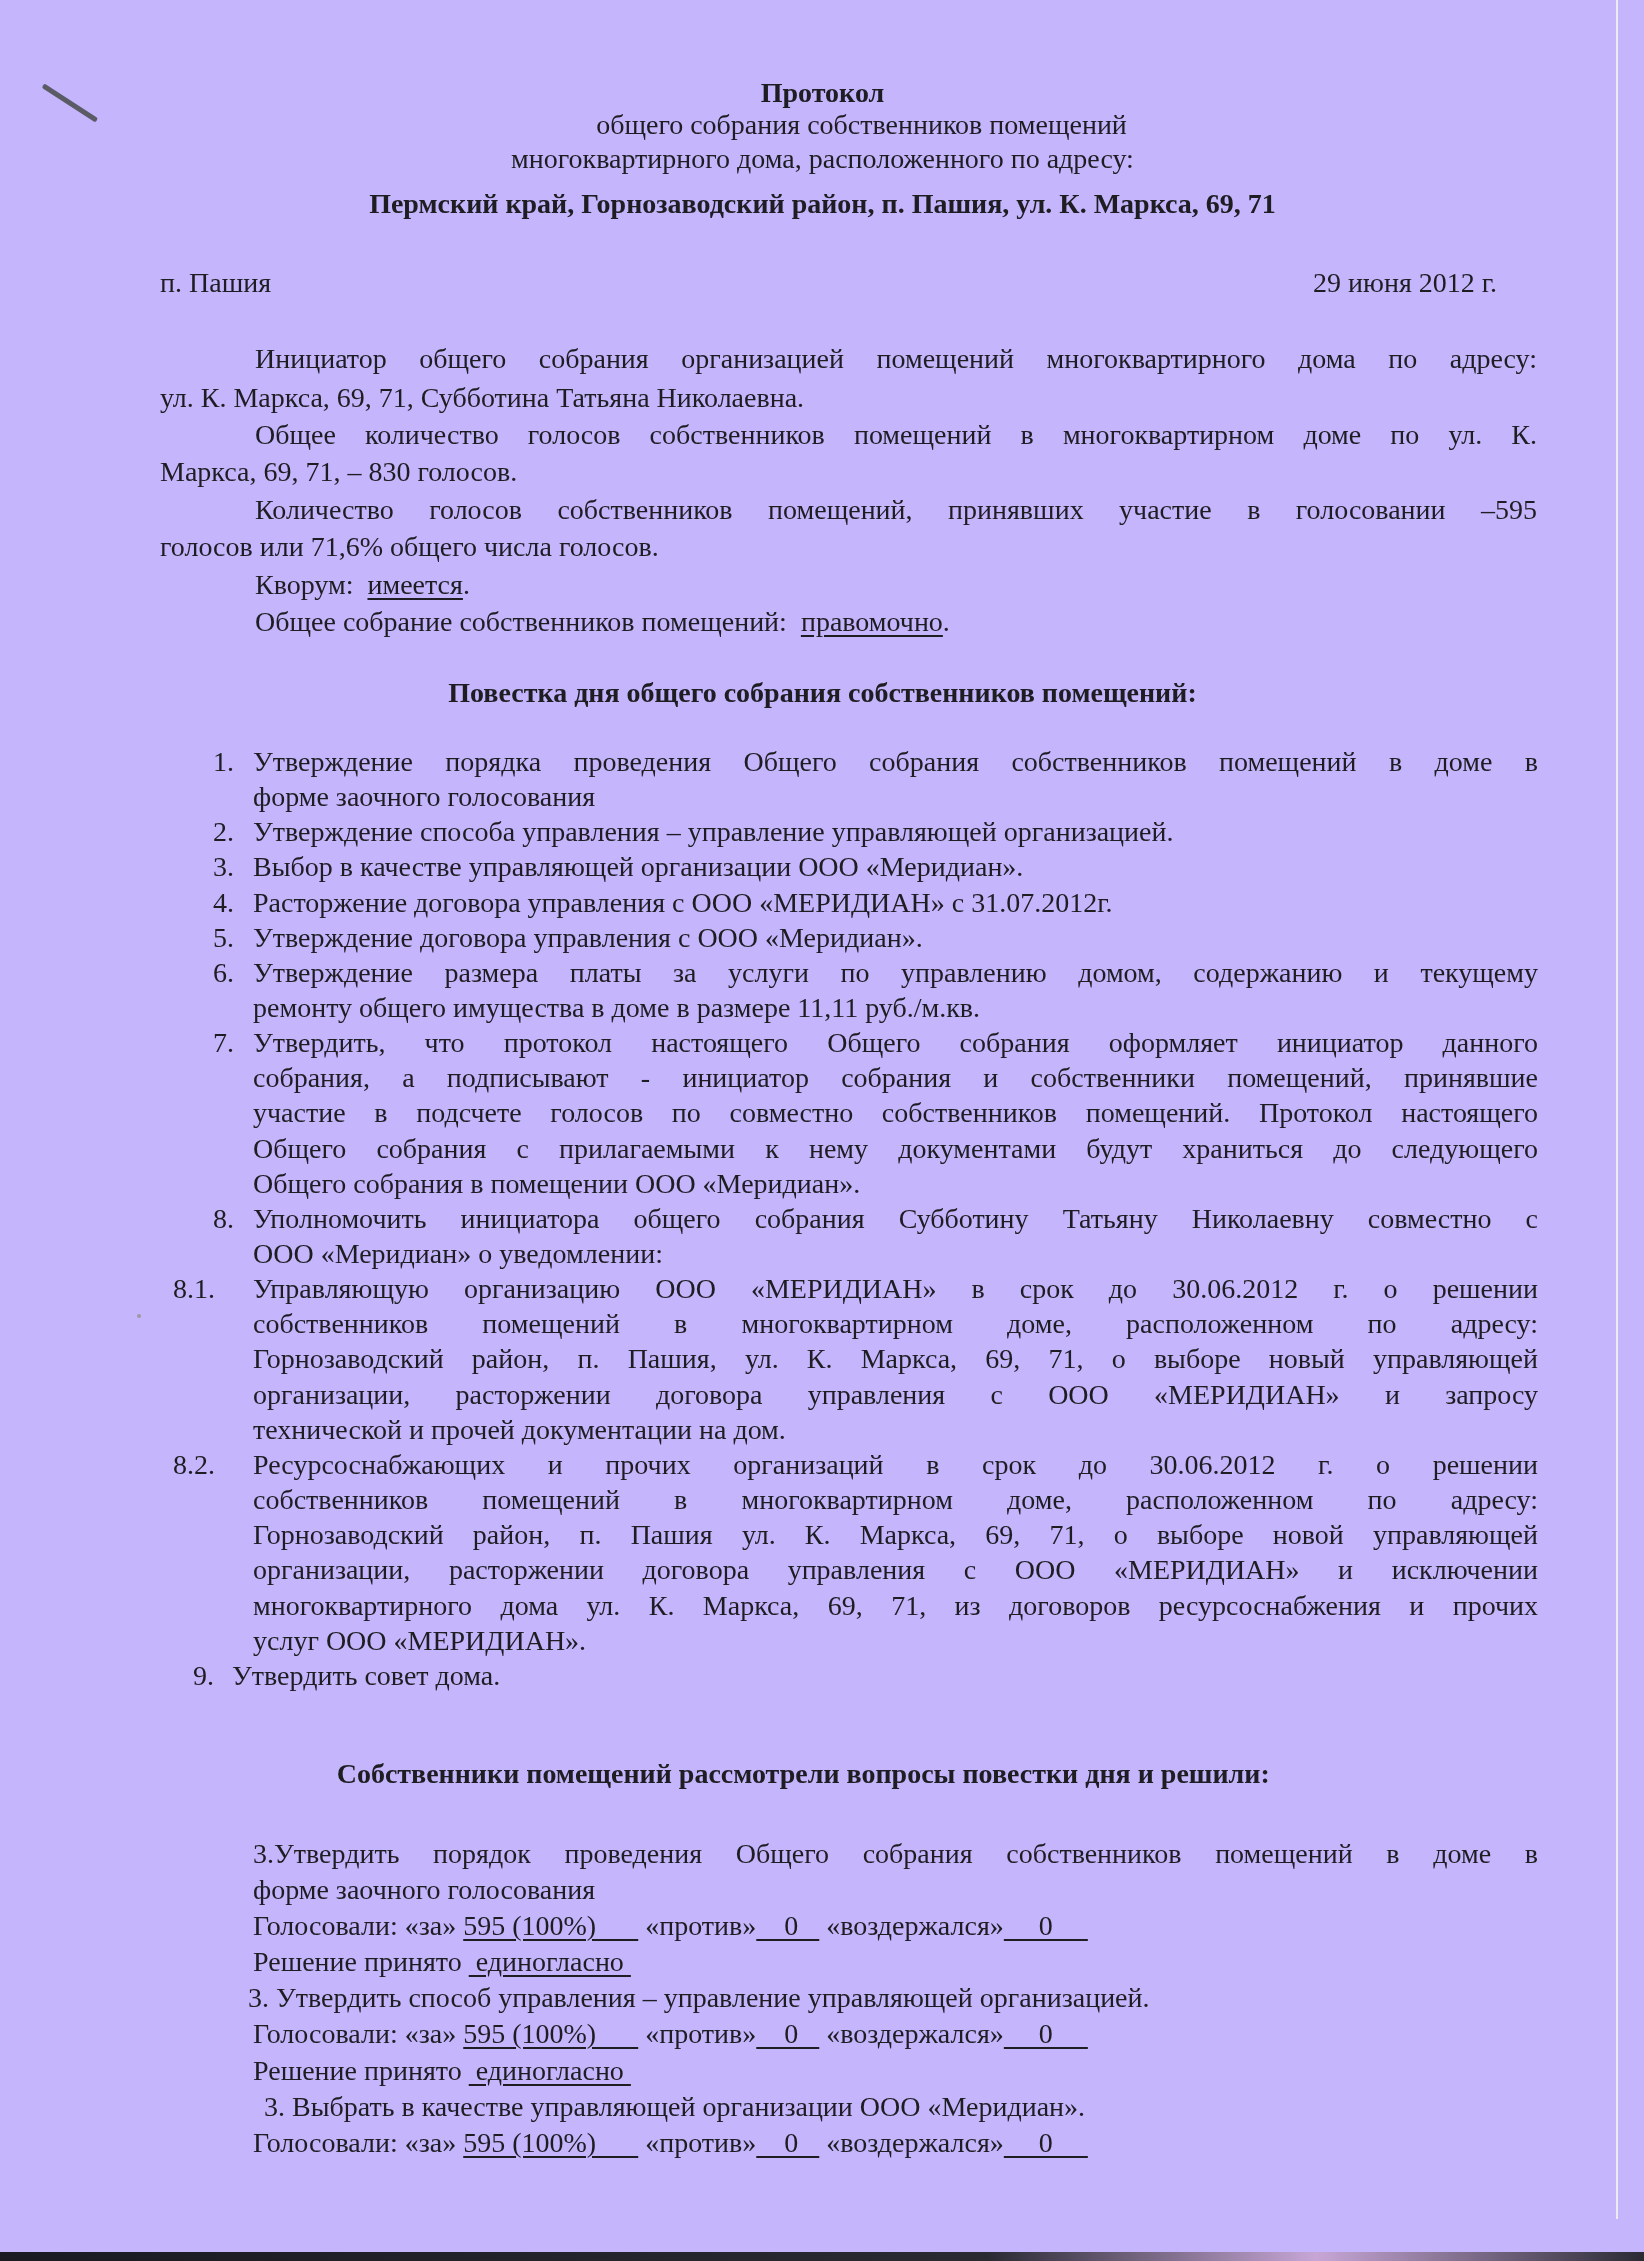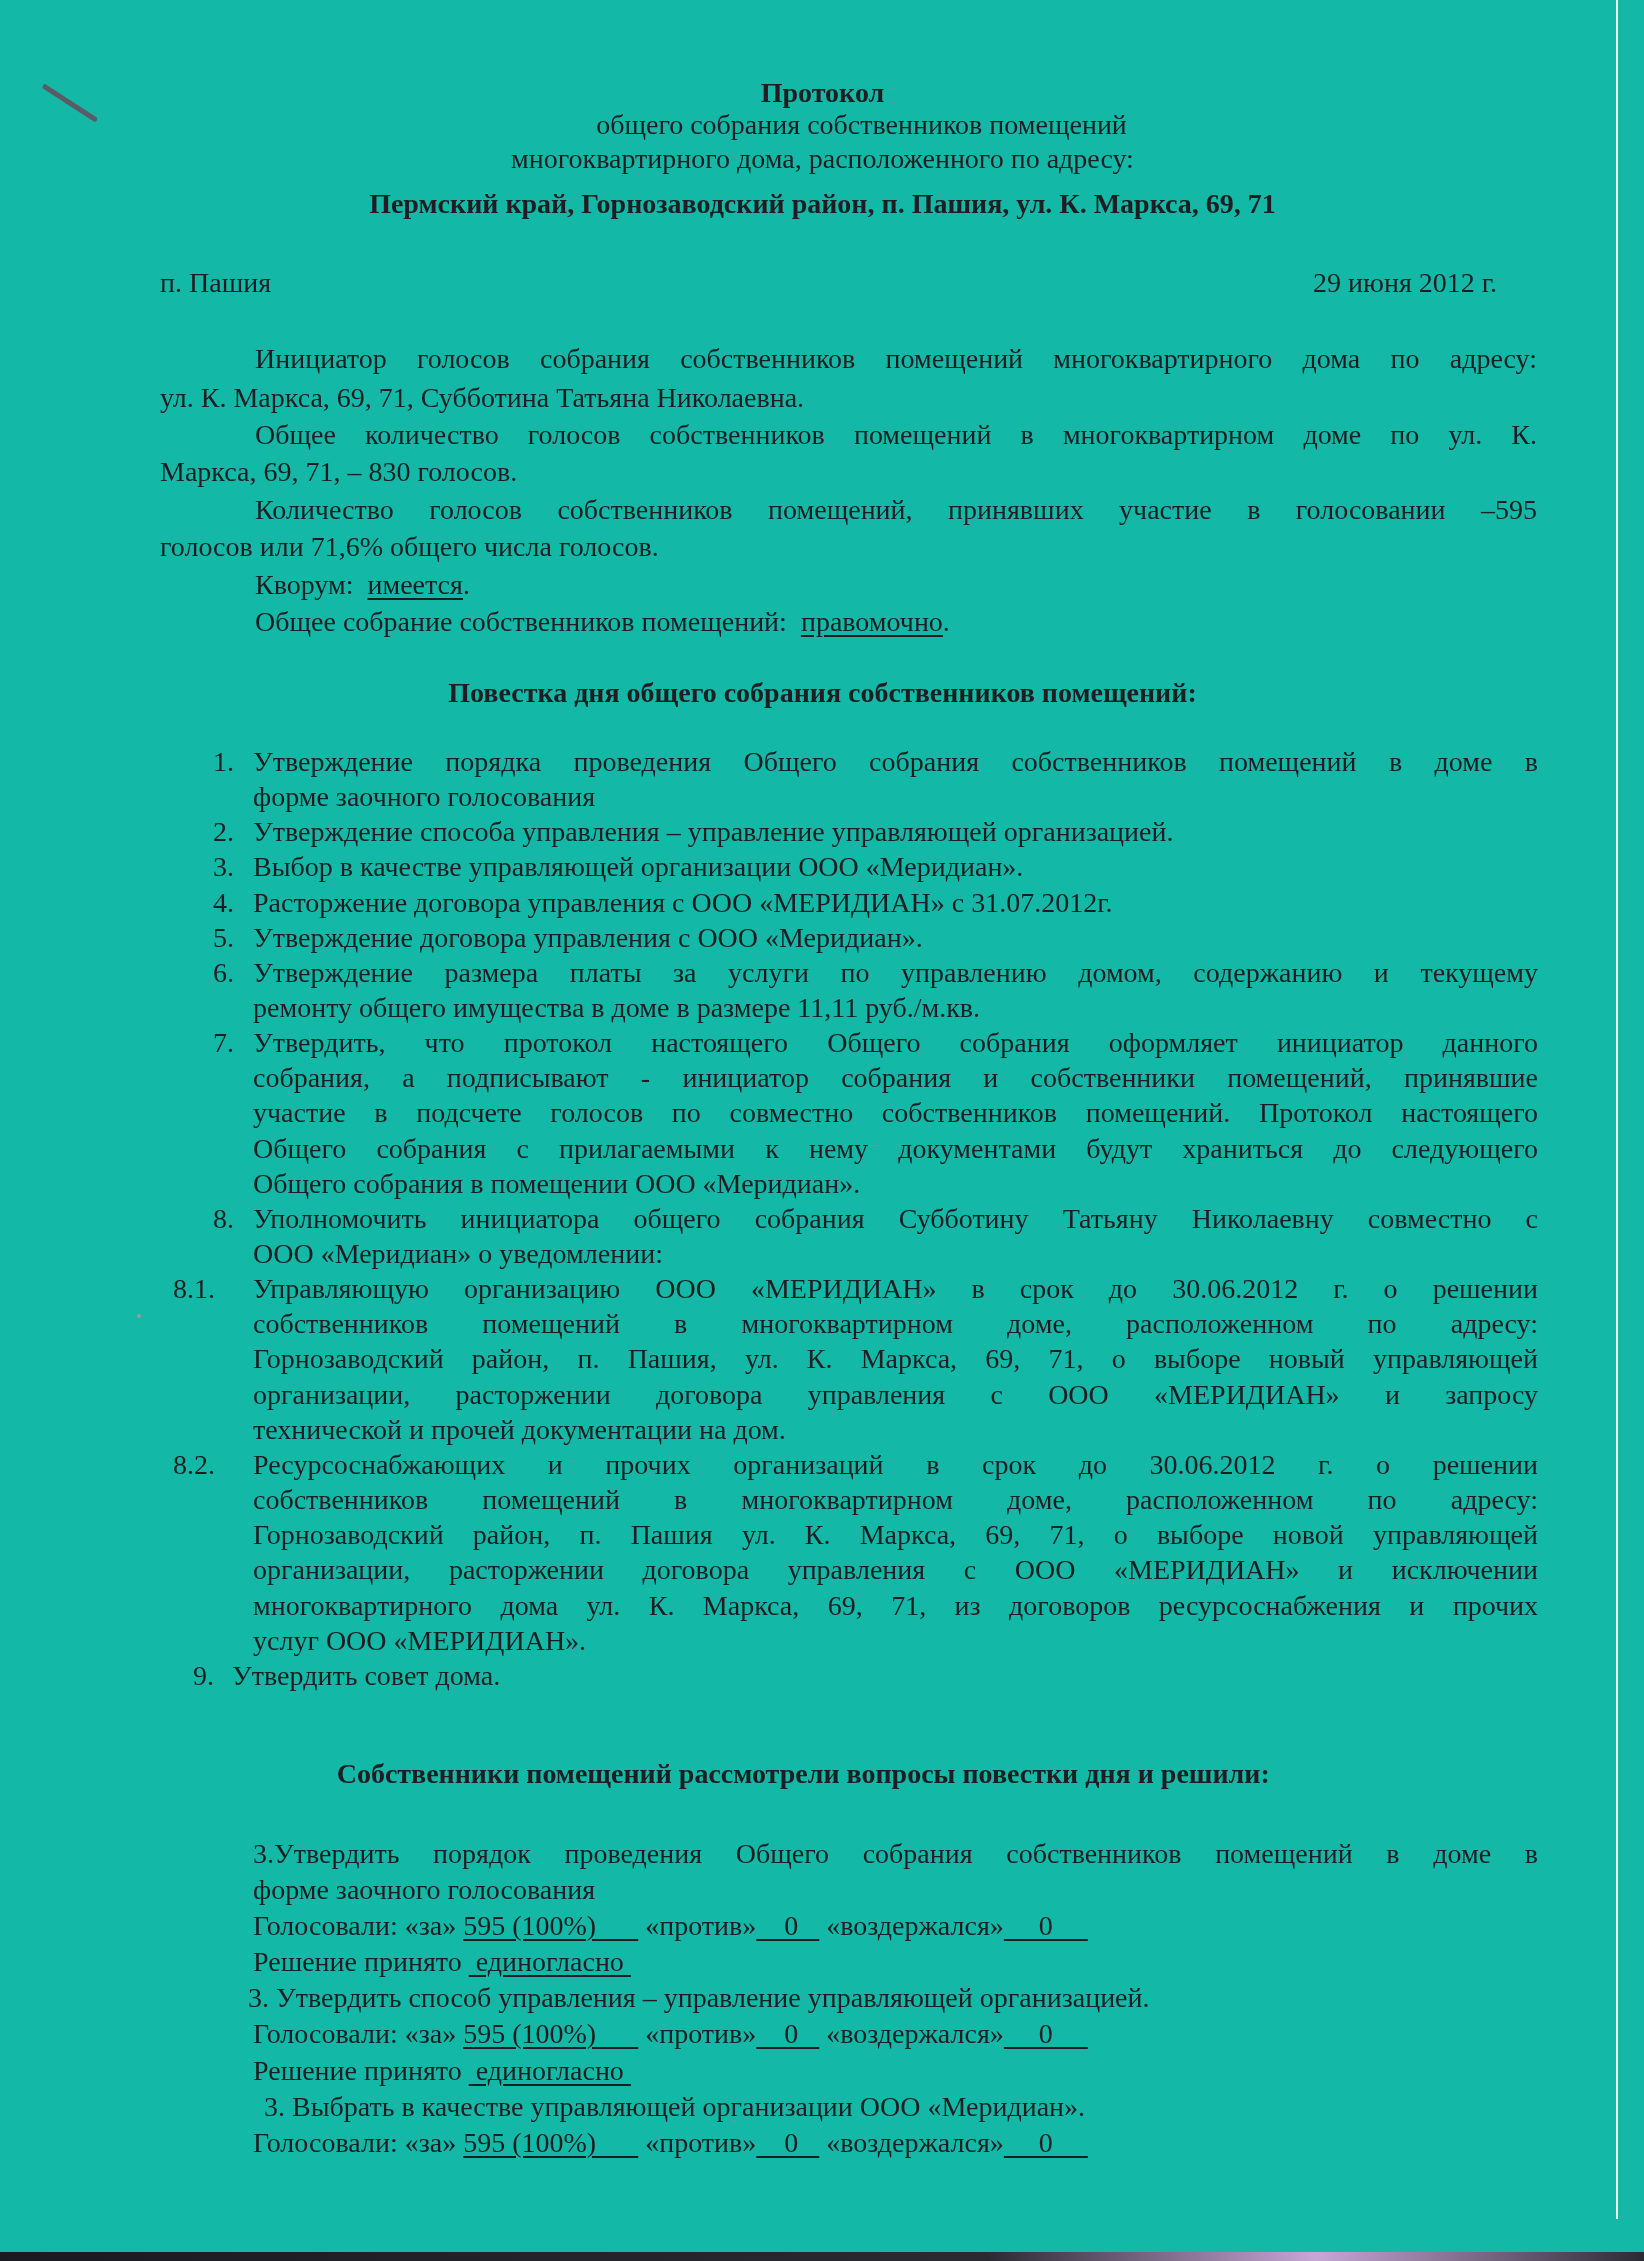--- a/index.html
+++ b/index.html
@@ -4,21 +4,21 @@
 <style>
   html, body { margin: 0; padding: 0; }
   body {
     width: 1645px; height: 2261px; position: relative; overflow: hidden;
     background: #fdfdfd;
     font-family: "Liberation Serif", "DejaVu Serif", serif;
     color: #1e1e22;
   }
   .page {
     position: absolute; left: 0; top: 0; width: 1645px; height: 2261px;
-    background: #14b8a6;
+    background: #c4b5fd;
   }
   .right-edge { position: absolute; top: 0; right: 27px; width: 1.9px; height: 2219px; background: #ececec; }
   .bottom-band { position: absolute; left: 0; right: 0; bottom: 0; height: 9px;
     background: linear-gradient(90deg, #1a1a22 0%, #2a2a33 60%, #c7a6d6 80%, #2a2a33 100%); }
   .staple { position: absolute; left: 43px; top: 83px; width: 64px; height: 5.2px;
     background: #5b5b66; border-radius: 1.9px; transform: rotate(33deg); transform-origin: left center; }
   .dot { position: absolute; width: 3.9px; height: 3.9px; border-radius: 50%; background: #9a9aa0; }
 
   .line { position: absolute; font-size: 28px; line-height: 34px; white-space: nowrap; }
   .bold { font-weight: bold; }
@@ -37,21 +37,21 @@
   <div class="dot" style="left:137px; top:1314px;"></div>
 
   <div class="line center bold" style="top:76px;">Протокол</div>
   <div class="line center" style="top:108px;margin-left:39px;">общего собрания собственников помещений</div>
   <div class="line center" style="top:142px;">многоквартирного дома, расположенного по адресу:</div>
   <div class="line center bold" style="top:187px;">Пермский край, Горнозаводский район, п. Пашия, ул. К. Маркса, 69, 71</div>
 
   <div class="line" style="top:266px; left:160px;">п. Пашия</div>
   <div class="line" style="top:266px; left:1313px;">29 июня 2012 г.</div>
 
-  <div class="line just" style="top:342px; left:255px; width:1282px;">Инициатор голосов собрания собственников помещений многоквартирного дома по адресу:</div>
+  <div class="line just" style="top:342px; left:255px; width:1282px;">Инициатор общего собрания организацией помещений многоквартирного дома по адресу:</div>
   <div class="line" style="top:381px; left:160px;">ул. К. Маркса, 69, 71, Субботина Татьяна Николаевна.</div>
   <div class="line just" style="top:418px; left:255px; width:1282px;">Общее количество голосов собственников помещений в многоквартирном доме по ул. К.</div>
   <div class="line" style="top:455px; left:160px;">Маркса, 69, 71, – 830 голосов.</div>
   <div class="line just" style="top:493px; left:255px; width:1282px;">Количество голосов собственников помещений, принявших участие в голосовании –595</div>
   <div class="line" style="top:530px; left:160px;">голосов или 71,6% общего числа голосов.</div>
   <div class="line" style="top:568px; left:255px;">
     <span>Кворум:</span>&nbsp;&nbsp;<span class="u">имеется</span>.
   </div>
   <div class="line" style="top:605px; left:255px;">
     <span>Общее собрание собственников помещений:</span>&nbsp;&nbsp;<span class="u">правомочно</span>.

